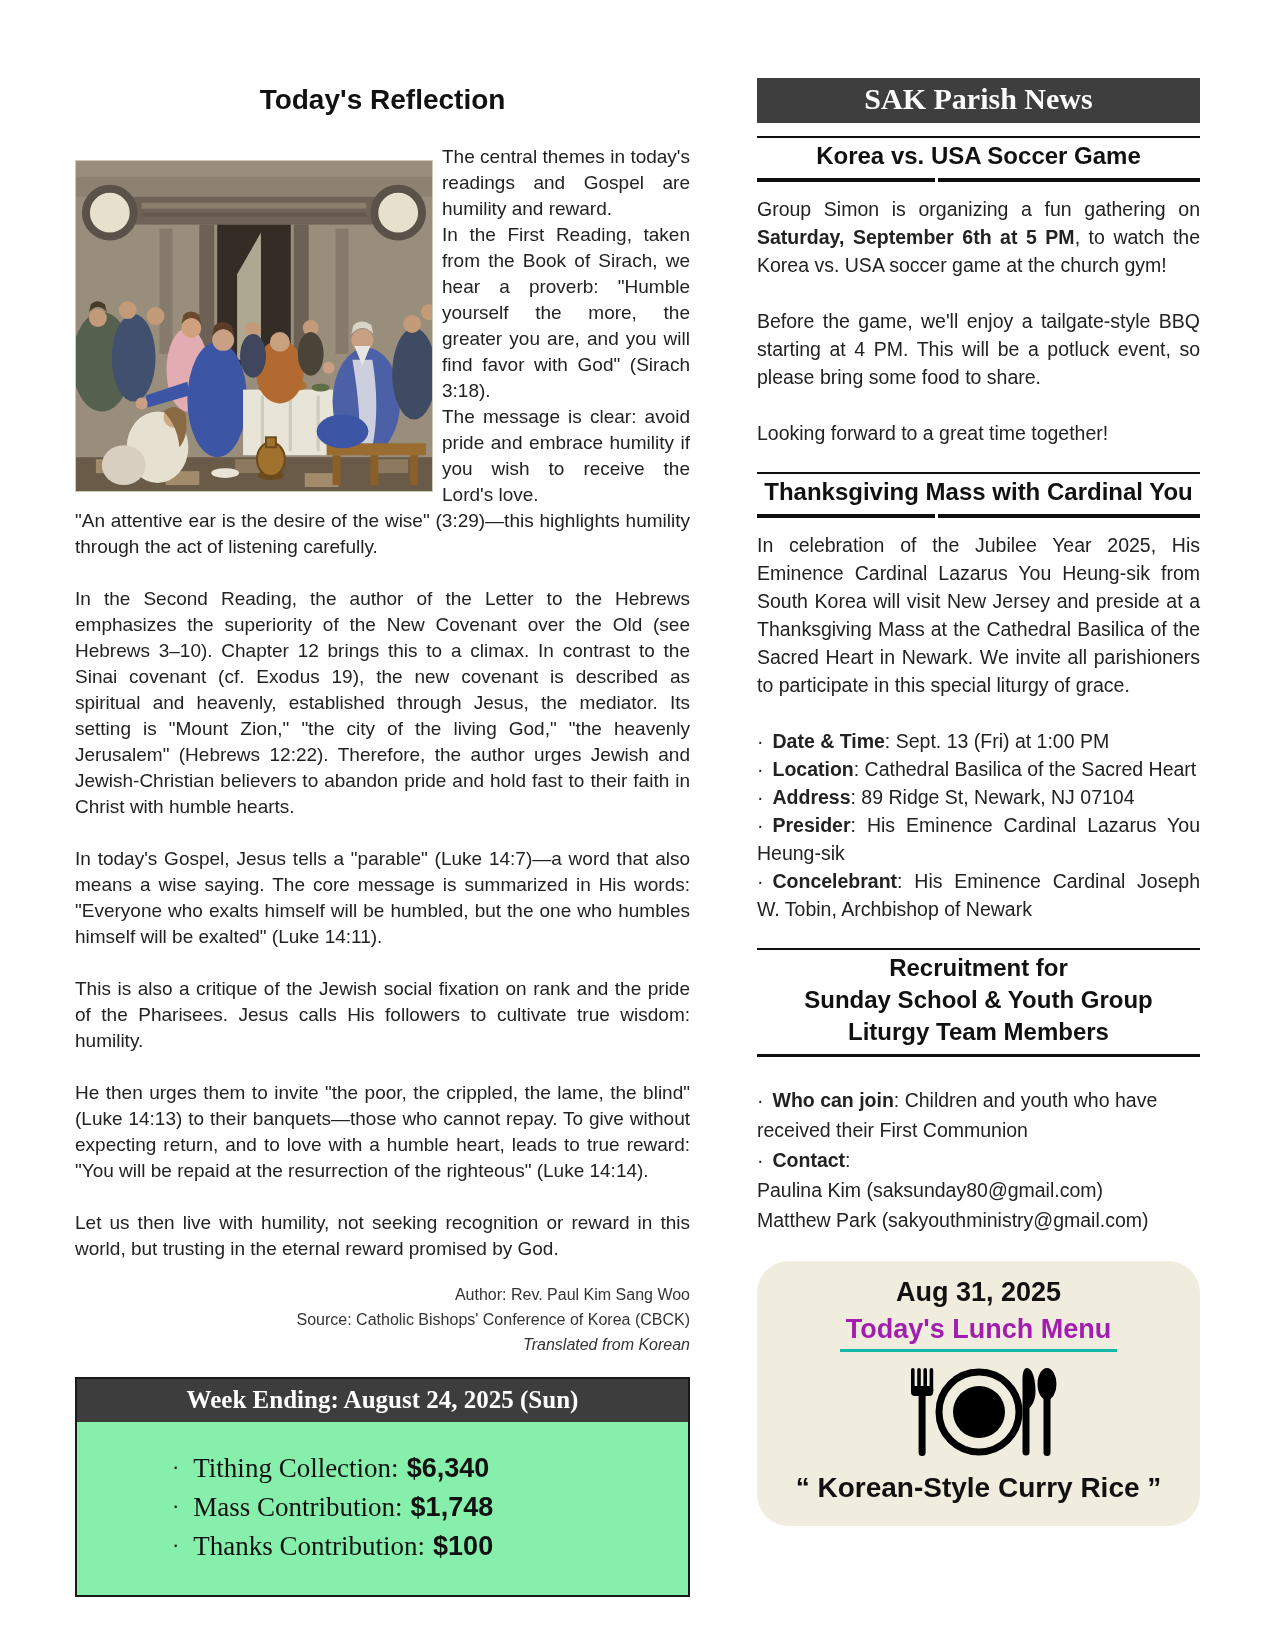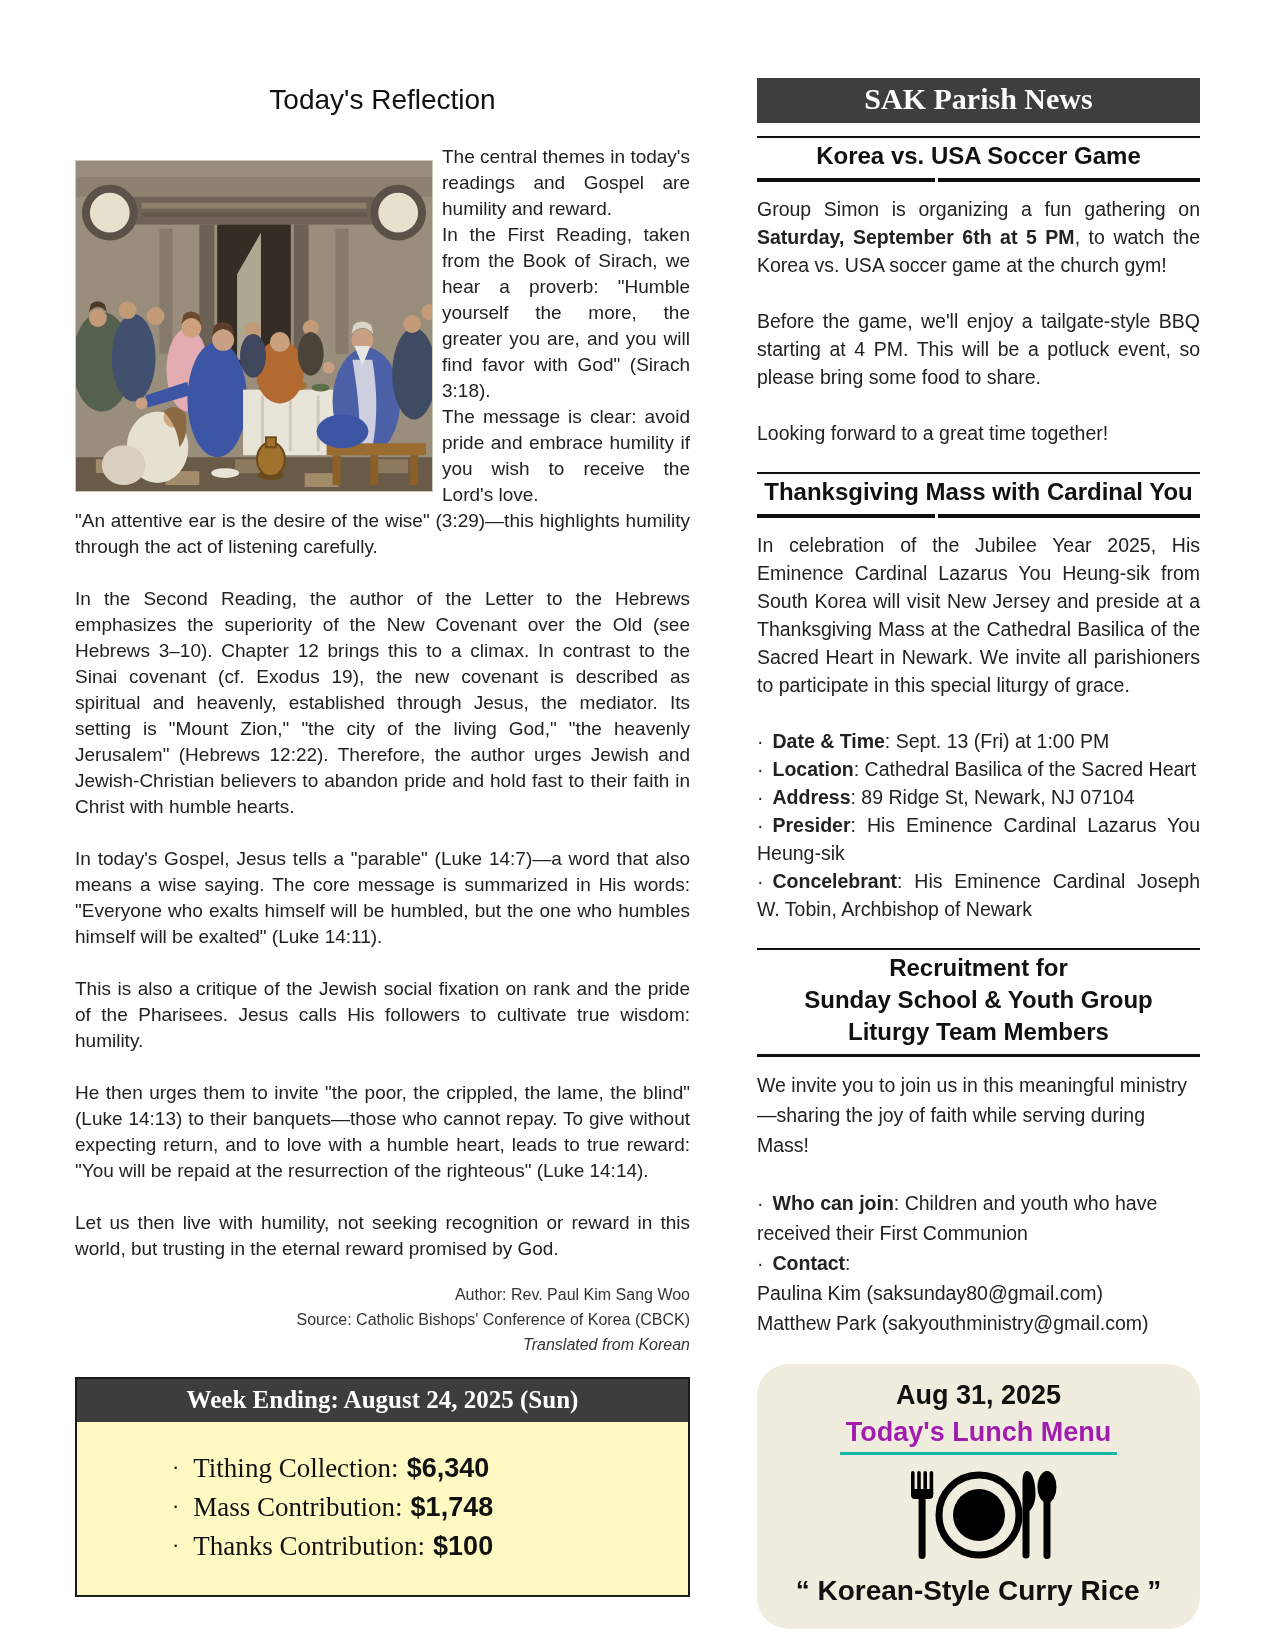--- a/index.html
+++ b/index.html
@@ -9,37 +9,37 @@
     background:#ffffff; overflow:hidden;
     font-family:"Liberation Sans","DejaVu Sans",sans-serif;
     color:#1d1d1d;
   }
   .cols { display:flex; padding:78px 75px 0 75px; gap:67px; }
   .col-left  { width:615px; flex:0 0 615px; }
   .col-right { width:443px; flex:0 0 443px; }
 
   
   .reflection-title {
-    text-align:center; font-size:28px; font-weight:normal; color:#111;
+    text-align:center; font-size:28px; font-weight:bold; color:#111;
     margin:6px 0 28px 0; letter-spacing:0;
   }
   .painting {
     float:left; width:358px; height:332px; margin:16px 9px 6px 0;
     border:1px solid #cfc9bb; background:#998d7c;
   }
   .painting svg { display:block; width:100%; height:100%; }
   .body-text p { font-size:19px; line-height:26px; text-align:justify; color:#222; }
   .body-text p.sp { margin-top:26px; }
   .attribution {
     clear:both; text-align:right; font-size:16px; line-height:25px;
     color:#333; margin-top:20px;
   }
   .attribution .italic { font-style:italic; }
 
-  .collections-box { margin-top:20px; border:2px solid #1a1a1a; background:#fef9c3; }
+  .collections-box { margin-top:20px; border:2px solid #1a1a1a; background:#86efac; }
   .collections-header {
     background:#3d3d3d; color:#fff; text-align:center;
     font-family:"Liberation Serif","DejaVu Serif",serif;
     font-size:25px; font-weight:bold; padding:7px 0 8px;
   }
   .collections-body { padding:26px 0 30px; }
   .collections-list { width:fit-content; margin:0 auto 0 95px; }
   .c-item { font-size:27px; line-height:37px; color:#111; white-space:nowrap; }
   .c-bullet { font-size:22px; vertical-align:3px; margin-right:14px; }
   .c-label { font-family:Liberation Serif, serif; }
@@ -228,21 +228,20 @@
       <p class="bullet-line"><span class="blt">·</span><b>Concelebrant</b><span>: His Eminence Cardinal Joseph W. Tobin, Archbishop of Newark</span></p>
 
       <div class="rule-thin secgap"></div>
       <h2 class="sec-heading">
         <div>Recruitment for</div>
         <div>Sunday School &amp; Youth Group</div>
         <div>Liturgy Team Members</div>
       </h2>
       <div class="rule-solid"></div>
       <div class="loose">
-        <p class="lt">We invite you to join us in this meaningful ministry—sharing the joy of faith while serving during Mass!</p>
         <p class="lt sp bullet-line"><span class="blt">·</span><b>Who can join</b><span>: Children and youth who have received their First Communion</span></p>
         <p class="lt bullet-line"><span class="blt">·</span><b>Contact</b><span>:</span></p>
         <p class="lt">Paulina Kim (saksunday80@gmail.com)</p>
         <p class="lt">Matthew Park (sakyouthministry@gmail.com)</p>
       </div>
 
       <div class="lunch-box">
         <div class="lunch-date">Aug 31, 2025</div>
         <div class="lunch-title-wrap"><span class="lunch-title">Today's Lunch Menu</span></div>
         <div class="lunch-icon">

